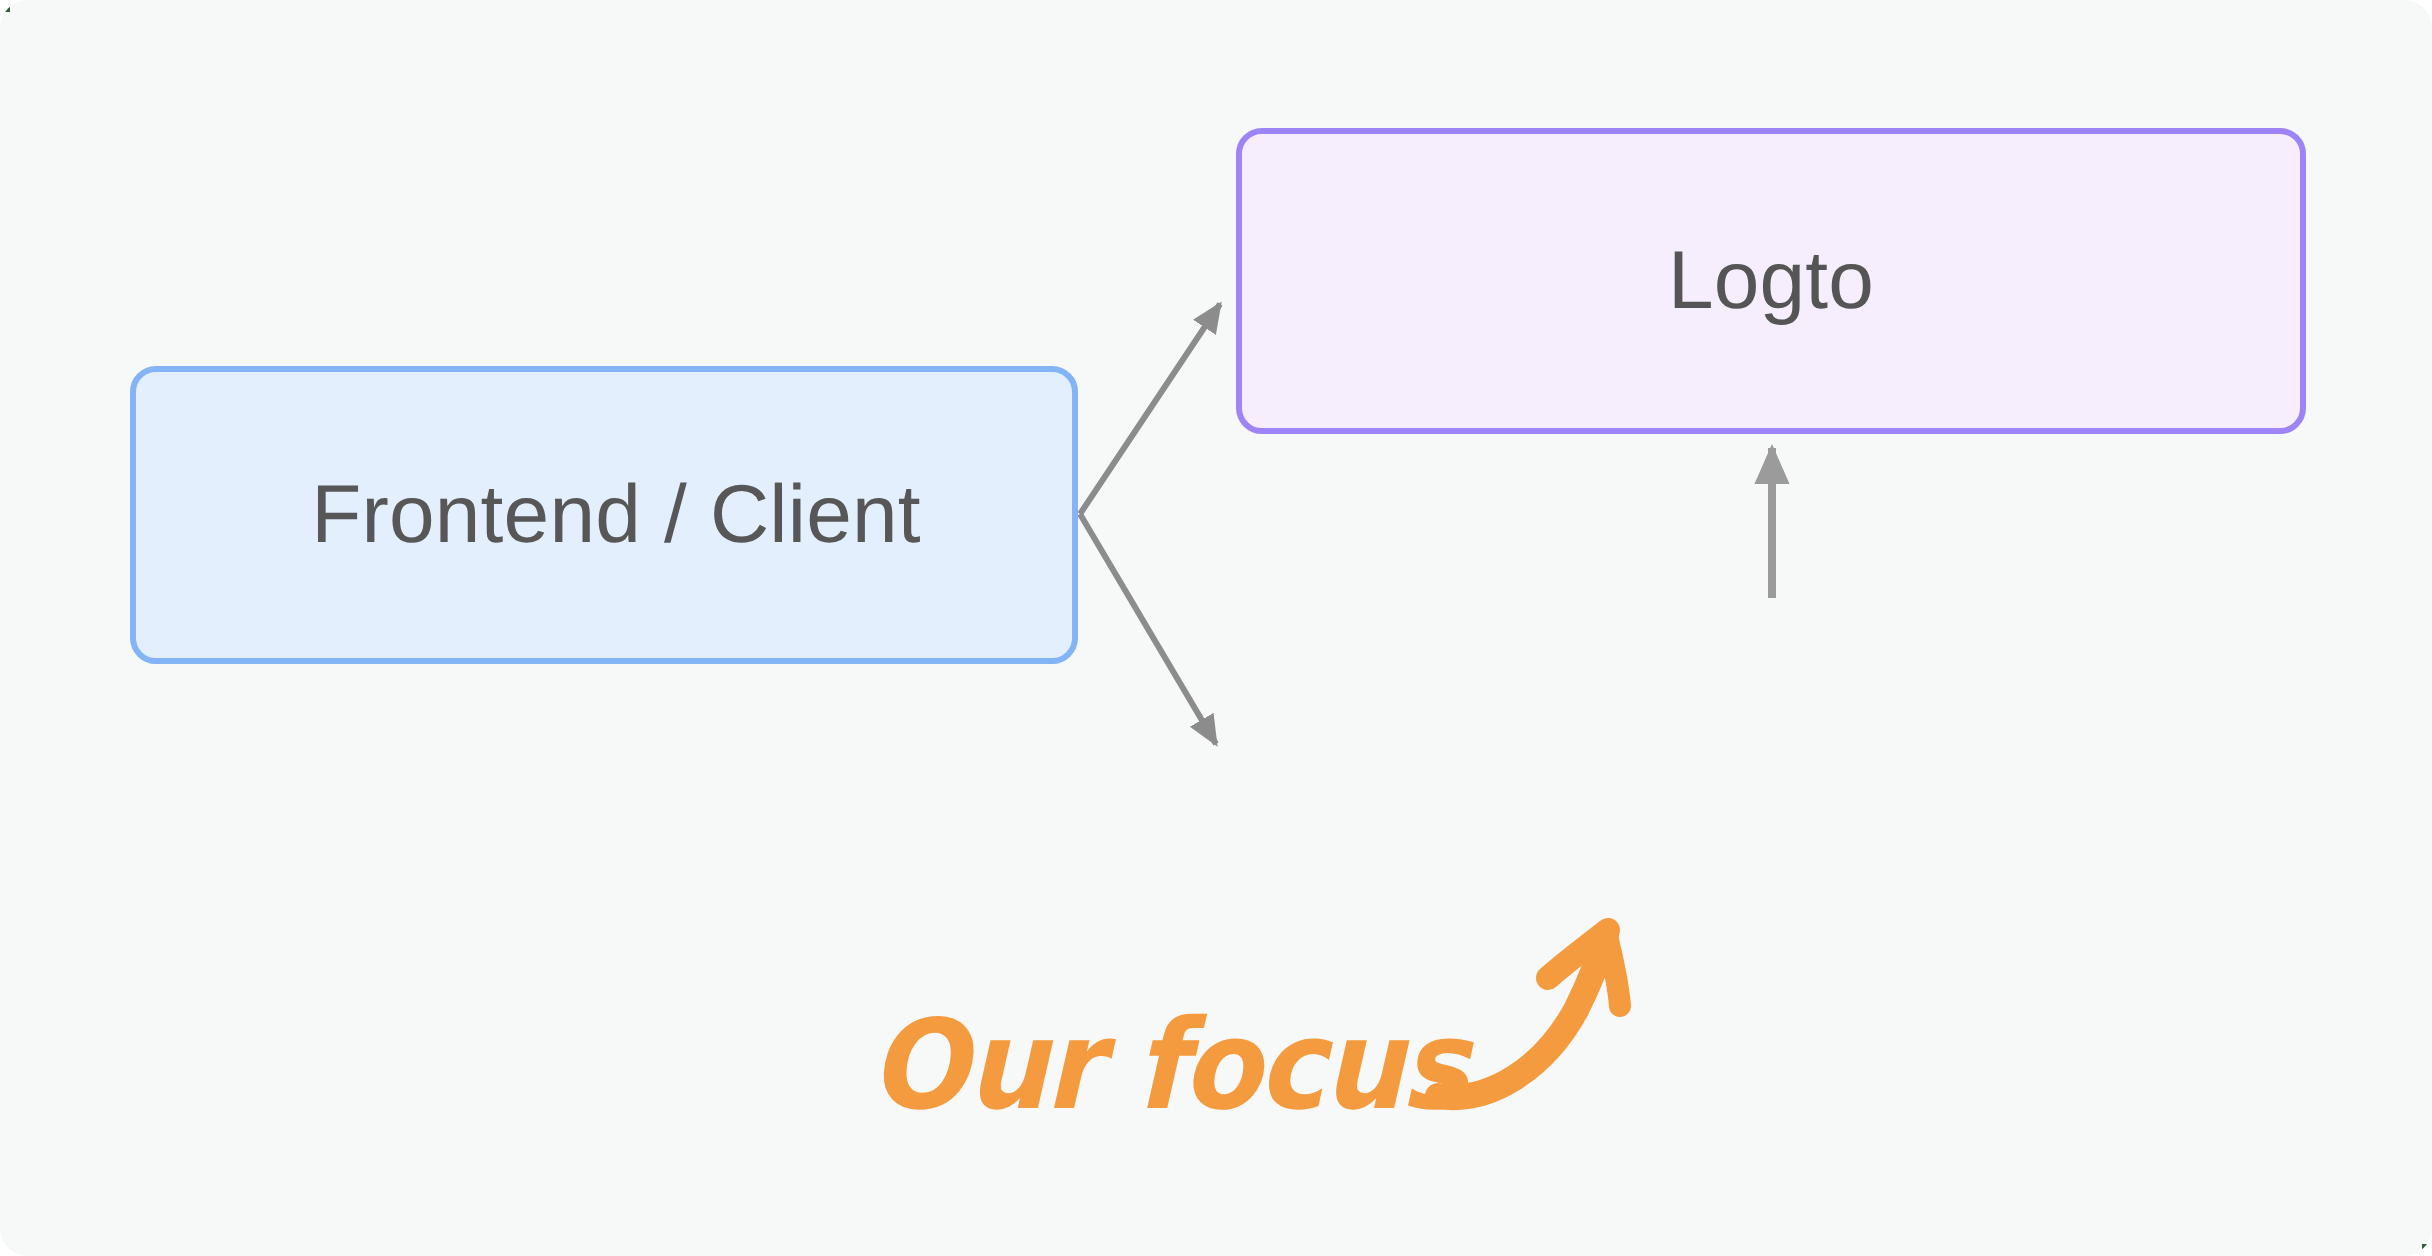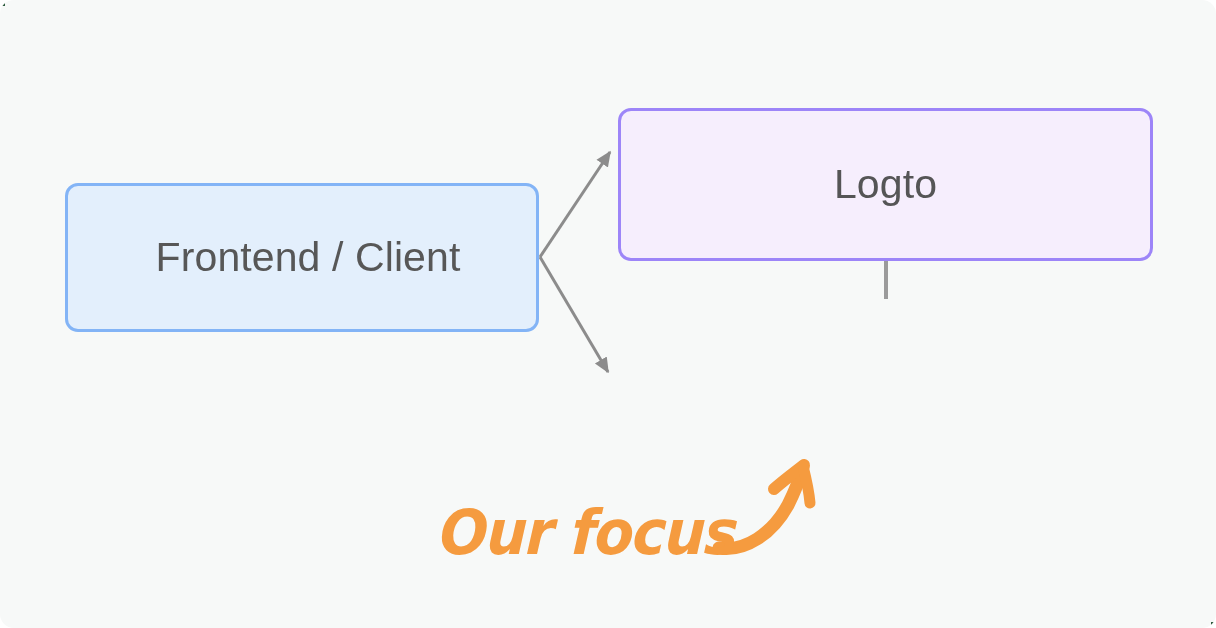--- a/index.html
+++ b/index.html
@@ -69,21 +69,20 @@
     left: 618px;
     top: 64px;
     width: 535px;
     height: 153px;
     background: #f6eefd;
     border: 3px solid #9d85f8;
     border-radius: 13px;
     color: #555556;
     font-size: 41px;
     letter-spacing: 0.1px;
-    margin-top: 44px;
   }
 
   #node-api {
     left: 619px;
     top: 299px;
     width: 534px;
     height: 149px;
     background: #e9f7ec;
     border: 6px solid #5cb269;
     border-radius: 15px;

